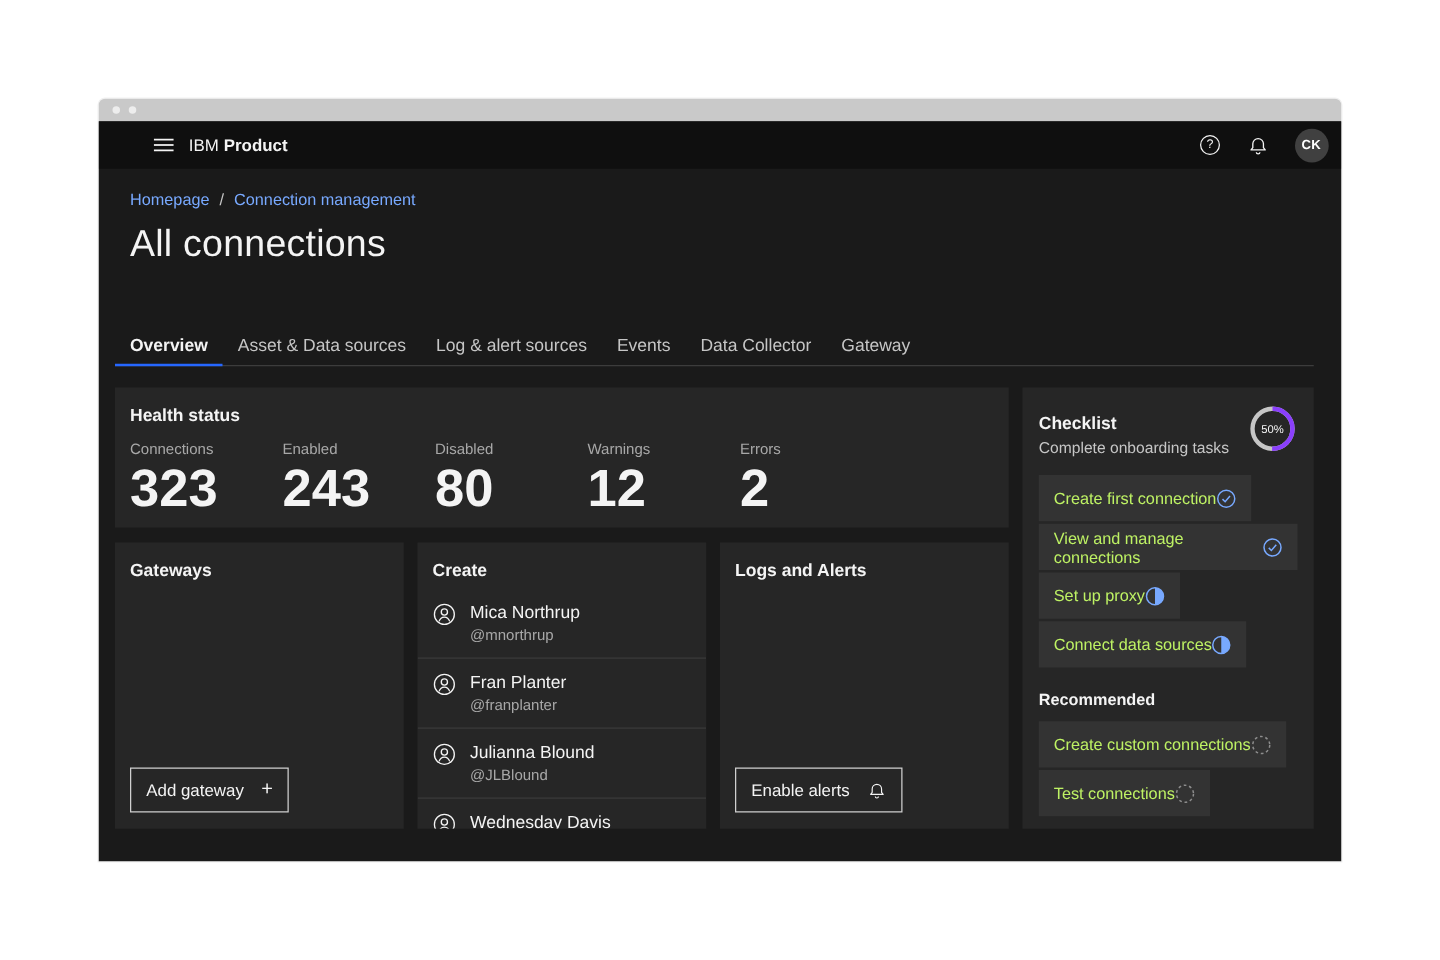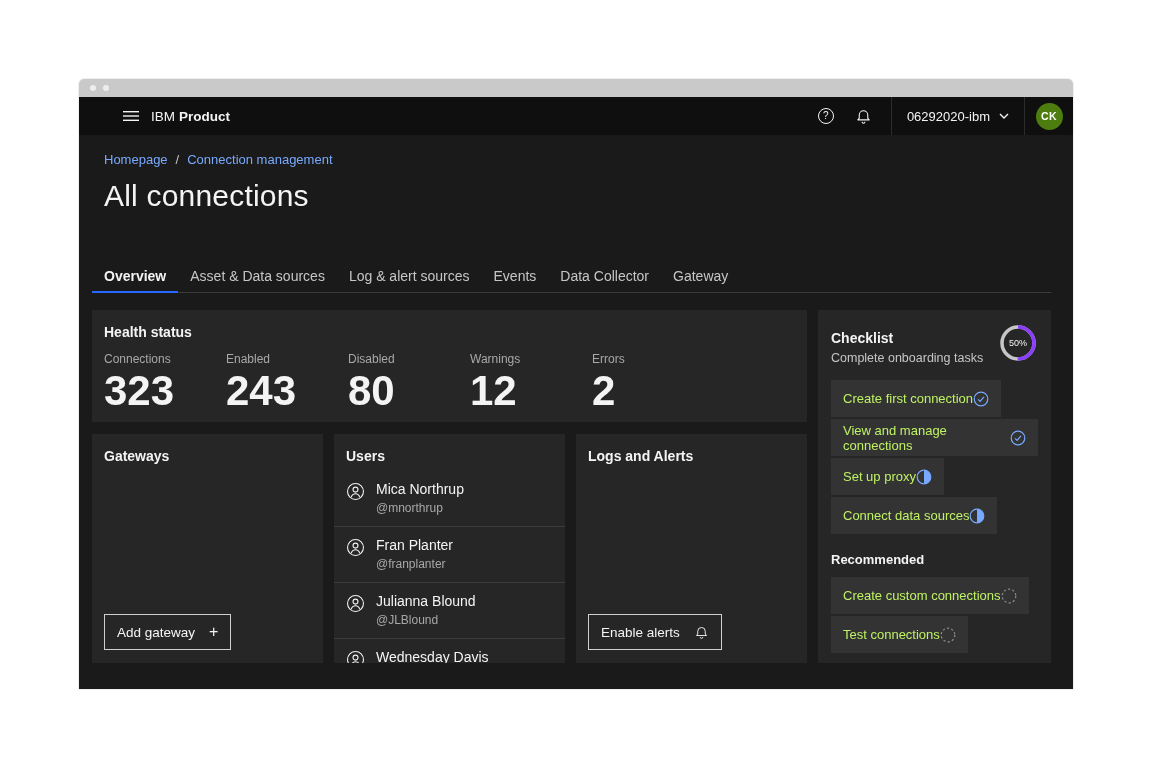--- a/index.html
+++ b/index.html
@@ -22,21 +22,21 @@
   .menu-btn { width:40px; height:38px; display:flex; align-items:center; justify-content:center; color:#f4f4f4; }
   .brand { font-size:13.5px; color:#f4f4f4; display:flex; gap:4px; align-items:baseline; cursor:pointer; }
   .brand .bold { font-weight:700; }
   .header-right { margin-left:auto; display:flex; align-items:center; height:100%; }
   .icon-btn { width:38px; height:38px; display:flex; align-items:center; justify-content:center; color:#f4f4f4; }
   .help-circle { width:16px; height:16px; border:1.2px solid #f4f4f4; border-radius:50%;
     display:flex; align-items:center; justify-content:center; font-size:10px; line-height:1; }
   .account-btn { height:100%; display:flex; align-items:center; gap:9px; padding:0 15px;
     font-size:13px; color:#f4f4f4; border-left:1px solid #2c2c2c; border-right:1px solid #2c2c2c; margin-left:8px; }
   .avatar-btn { width:48px; height:38px; display:flex; align-items:center; justify-content:center; }
-  .avatar { width:27px; height:27px; border-radius:50%; background:#4d7c0f; color:#ffffff;
+  .avatar { width:27px; height:27px; border-radius:50%; background:#404040; color:#ffffff;
     font-size:10.5px; font-weight:700; letter-spacing:.3px; display:flex; align-items:center; justify-content:center; }
 
   
   .content { flex:1; padding:17px 22px 0 13px; }
   .breadcrumb { margin-left:12px; font-size:13px; display:flex; align-items:center; }
   .crumb { display:flex; align-items:center; }
   .crumb-link { color:#78a9ff; text-decoration:none; }
   .crumb .sep { color:#c6c6c6; margin:0 8px; }
   .crumb:last-child .sep { display:none; }
   .page-title { margin:12px 0 0 12px; font-size:30px; font-weight:300; color:#f4f4f4; letter-spacing:.2px; }
@@ -123,26 +123,20 @@
       <div class="header-right">
         <button class="icon-btn">
           <span class="help-circle">?</span>
         </button>
         <button class="icon-btn">
           <svg width="17" height="17" viewBox="0 0 24 24" fill="none" stroke="currentColor" stroke-width="1.5" stroke-linejoin="round">
               <path d="M12 4a6 6 0 0 0-6 6v4.3L4 16.8h16L18 14.3V10a6 6 0 0 0-6-6z"></path>
               <path d="M10 19.4a2 2 0 0 0 4 0"></path>
             </svg>
         </button>
-        <button class="account-btn">
-          <span>06292020-ibm</span>
-          <svg width="10" height="6" viewBox="0 0 10 6" fill="none" stroke="currentColor" stroke-width="1.4">
-              <path d="M1 1l4 4 4-4"></path>
-            </svg>
-        </button>
         <button class="avatar-btn">
           <span class="avatar">CK</span>
         </button>
       </div>
     </header>
 
     <div class="content">
 
       <nav class="breadcrumb">
 
@@ -210,21 +204,21 @@
         <section class="card gateways">
           <div class="card-title">Gateways</div>
           <div class="spacer"></div>
           <button class="ghost-btn">
             <span>Add gateway</span>
             <span class="btn-icon">+</span>
           </button>
         </section>
 
         <section class="card users">
-          <div class="card-title">Users</div>
+          <div class="card-title">Create</div>
           <div class="user-list">
 
               <div class="user-row">
                 <span class="user-icon">
                   <svg width="19" height="19" viewBox="0 0 32 32" fill="none" stroke="currentColor" stroke-width="1.8">
                     <circle cx="16" cy="16" r="13.4"></circle>
                     <circle cx="16" cy="12.8" r="4.2"></circle>
                     <path d="M8.8 25.4c1.3-3.7 4.1-5.7 7.2-5.7s5.9 2 7.2 5.7"></path>
                   </svg>
                 </span>

